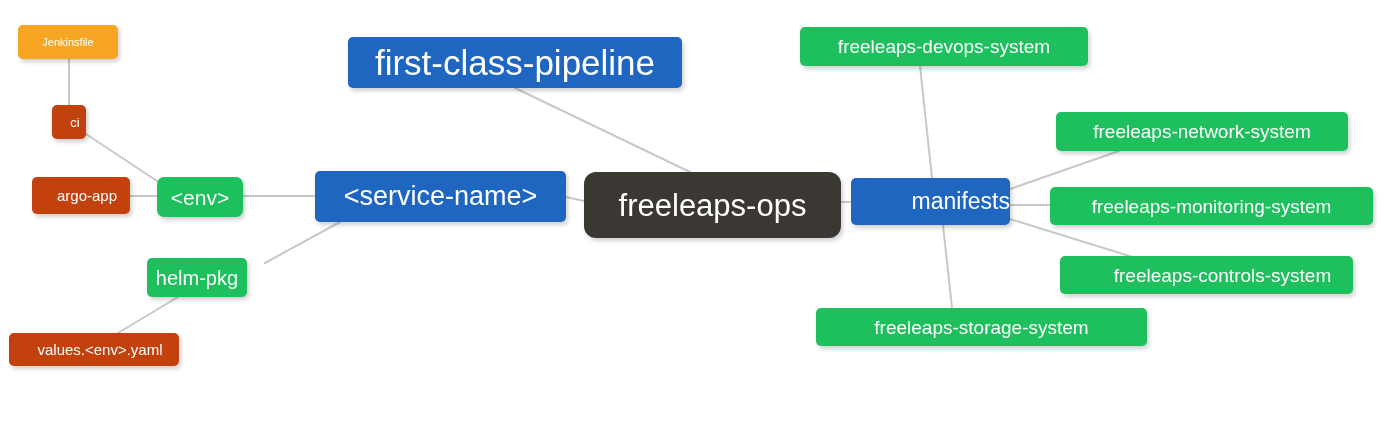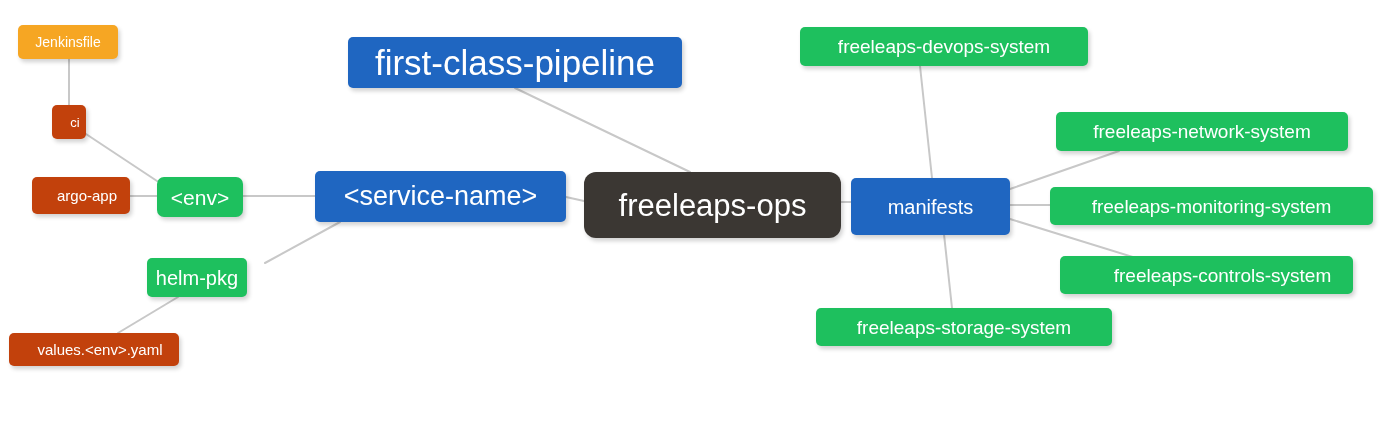--- a/index.html
+++ b/index.html
@@ -62,59 +62,59 @@
       <line x1="566" y1="197" x2="584" y2="201" stroke="#c8c8c8" stroke-width="2" stroke-linecap="round"></line>
       <line x1="515" y1="88" x2="690" y2="172" stroke="#c8c8c8" stroke-width="2" stroke-linecap="round"></line>
       <line x1="841" y1="202" x2="851" y2="202" stroke="#c8c8c8" stroke-width="2" stroke-linecap="round"></line>
       <line x1="932" y1="178" x2="920" y2="66" stroke="#c8c8c8" stroke-width="2" stroke-linecap="round"></line>
       <line x1="1010" y1="189" x2="1119" y2="151" stroke="#c8c8c8" stroke-width="2" stroke-linecap="round"></line>
       <line x1="1010" y1="205" x2="1050" y2="205" stroke="#c8c8c8" stroke-width="2" stroke-linecap="round"></line>
       <line x1="1010" y1="219" x2="1136" y2="258" stroke="#c8c8c8" stroke-width="2" stroke-linecap="round"></line>
       <line x1="943" y1="225" x2="952" y2="308" stroke="#c8c8c8" stroke-width="2" stroke-linecap="round"></line>
     </svg>
   <div id="node-layer">
-      <div class="node orange" style="left: 18px; top: 25px; width: 100px; height: 34px; font-size: 14px;">
+      <div class="node orange" style="left: 18px; top: 25px; width: 100px; height: 34px; font-size: 11px;">
         <span>Jenkinsfile</span>
       </div>
       <div class="node red" style="left: 52px; top: 105px; width: 34px; height: 34px; font-size: 13px;">
         <span>ci</span>
       </div>
       <div class="node red" style="left: 32px; top: 177px; width: 98px; height: 37px; font-size: 15px;">
         <span>argo-app</span>
       </div>
       <div class="node green" style="left: 157px; top: 177px; width: 86px; height: 40px; font-size: 21px; border-radius: 7px;">
         <span>&lt;env&gt;</span>
       </div>
       <div class="node blue" style="left: 315px; top: 37px; width: 334px; height: 51px; font-size: 35px; margin-left: 33px;">
         <span>first-class-pipeline</span>
       </div>
       <div class="node blue" style="left: 315px; top: 171px; width: 251px; height: 51px; font-size: 27px;">
         <span>&lt;service-name&gt;</span>
       </div>
       <div class="node root" style="left: 584px; top: 172px; width: 257px; height: 66px; font-size: 31px;">
         <span>freeleaps-ops</span>
       </div>
-      <div class="node blue" style="left: 851px; top: 178px; width: 159px; height: 57px; font-size: 20px;">
+      <div class="node blue" style="left: 851px; top: 178px; width: 159px; height: 47px; font-size: 23px; justify-content: flex-end;">
         <span>manifests</span>
       </div>
       <div class="node green" style="left: 147px; top: 258px; width: 100px; height: 39px; font-size: 20px;">
         <span>helm-pkg</span>
       </div>
       <div class="node red" style="left: 9px; top: 333px; width: 170px; height: 33px; font-size: 15px;">
         <span>values.&lt;env&gt;.yaml</span>
       </div>
       <div class="node green" style="left: 800px; top: 27px; width: 288px; height: 39px; font-size: 19px;">
         <span>freeleaps-devops-system</span>
       </div>
       <div class="node green" style="left: 1056px; top: 112px; width: 292px; height: 39px; font-size: 19px;">
         <span>freeleaps-network-system</span>
       </div>
       <div class="node green" style="left: 1050px; top: 187px; width: 323px; height: 38px; font-size: 19px; justify-content: center;">
         <span>freeleaps-monitoring-system</span>
       </div>
       <div class="node green" style="left: 1060px; top: 256px; width: 293px; height: 38px; font-size: 19px; padding-left: 32px;">
         <span>freeleaps-controls-system</span>
       </div>
-      <div class="node green" style="left: 816px; top: 308px; width: 296px; height: 38px; font-size: 19px;">
+      <div class="node green" style="left: 816px; top: 308px; width: 331px; height: 38px; font-size: 19px;">
         <span>freeleaps-storage-system</span>
       </div>
     </div>
 </div>
 
 </body></html>

